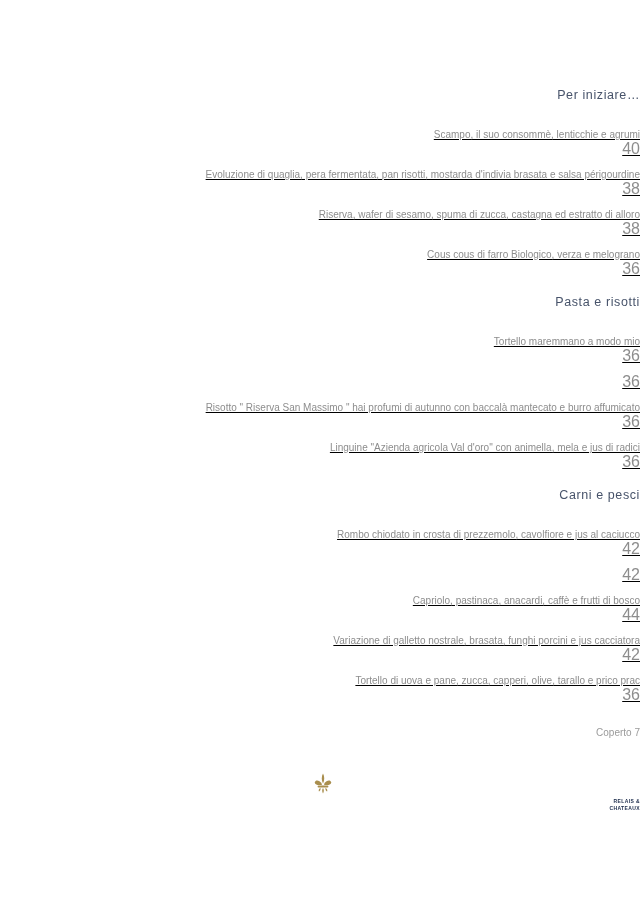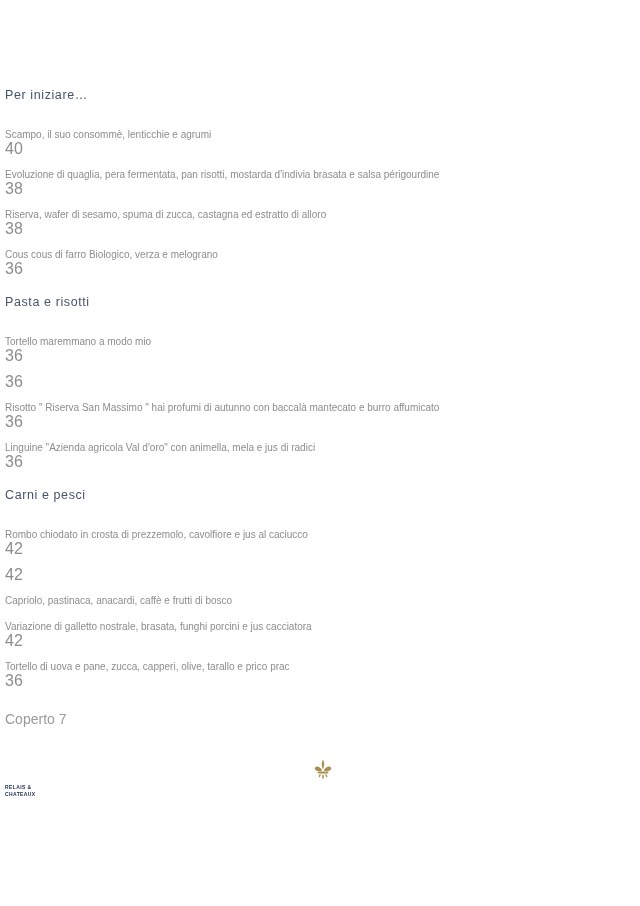--- a/index.html
+++ b/index.html
@@ -11,45 +11,45 @@
     width: 640px;
     height: 906px;
     font-family: "Liberation Sans", sans-serif;
     overflow: hidden;
   }
   .page {
     box-sizing: border-box;
     width: 640px;
     height: 906px;
     padding: 88px 0 0 5px;
-    text-align: left;
+    text-align: right;
   }
   .section-title {
     font-size: 12.5px;
     line-height: 14px;
     font-weight: 400;
     letter-spacing: 0.6px;
     color: var(--heading-color, #47536a);
     margin: 0 0 26px 0;
   }
   .menu-section { margin: 0 0 19px 0; }
-  .menu-item { margin: 0 0 12px 0; }
+  .menu-item { margin: 0 0 12px 0; text-decoration: underline; }
   .item-name {
     font-size: 10px;
     line-height: 14px;
     color: var(--item-color, #8d8d8d);
   }
   .item-price {
     font-size: 16px;
     line-height: 14px;
     color: var(--item-color, #8d8d8d);
   }
   .coperto {
     margin-top: 24px;
-    font-size: 14px;
+    font-size: 10px;
     line-height: 14px;
     color: var(--coperto-color, #9a9a9a);
   }
   .logo {
     margin-top: 32px;
   }
   .logo svg {
     display: block;
     margin: 0 auto 2px auto;
   }
@@ -108,20 +108,21 @@
         <div class="section-title">Carni e pesci</div>
         <div class="menu-item">
           <div class="item-name">Rombo chiodato in crosta di prezzemolo, cavolfiore e jus al caciucco</div>
           <div class="item-price">42</div>
         </div>
         <div class="menu-item">
           <div class="item-price">42</div>
         </div>
         <div class="menu-item">
           <div class="item-name">Capriolo, pastinaca, anacardi, caffè e frutti di bosco</div>
+          <div class="item-price">44</div>
         </div>
         <div class="menu-item">
           <div class="item-name">Variazione di galletto nostrale, brasata, funghi porcini e jus cacciatora</div>
           <div class="item-price">42</div>
         </div>
         <div class="menu-item">
           <div class="item-name">Tortello di uova e pane, zucca, capperi, olive, tarallo e prico prac</div>
           <div class="item-price">36</div>
         </div>
       </section>

